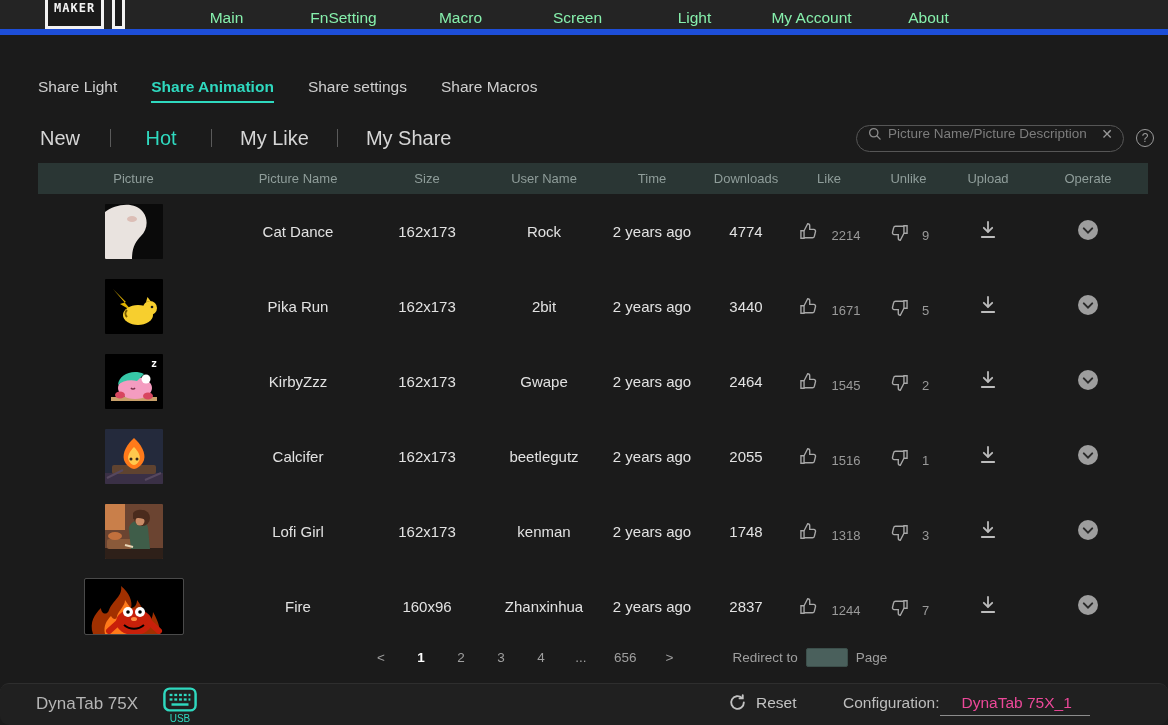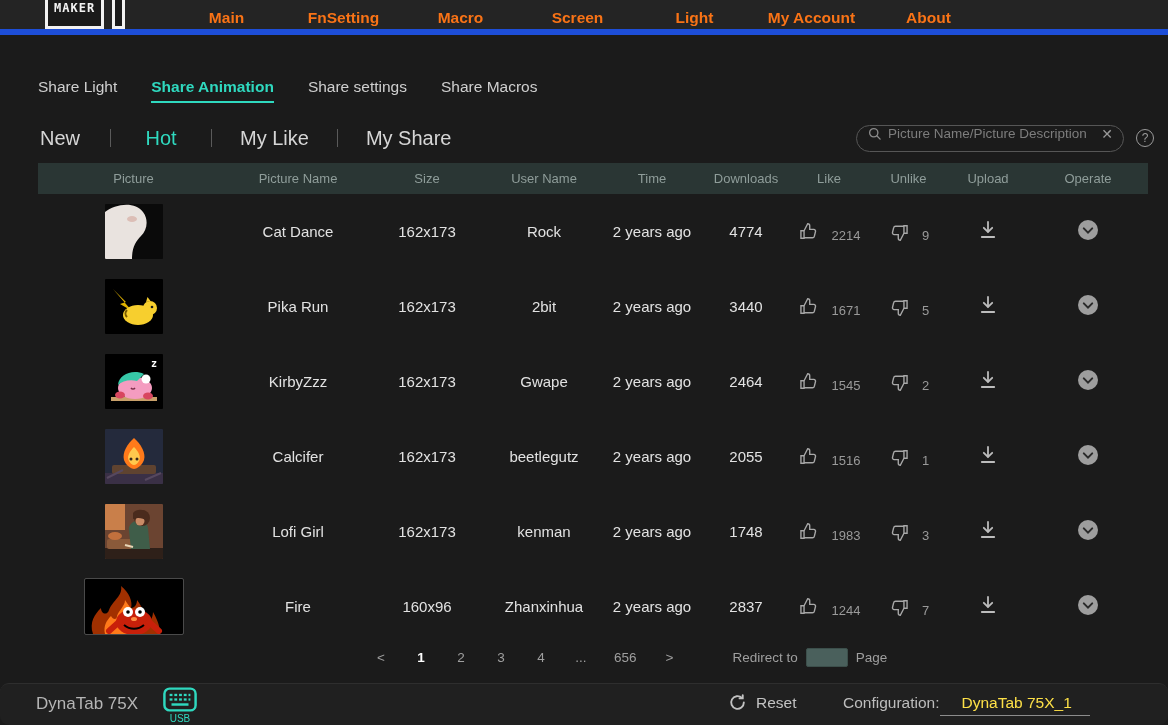--- a/index.html
+++ b/index.html
@@ -13,21 +13,21 @@
   
   .topbar { position:absolute; top:0; left:0; right:0; height:35px;
     background:#242424; border-bottom:6px solid #1d4ed8; overflow:hidden; }
   .logo { position:absolute; left:45px; top:-9px; display:flex; gap:8px; }
   .logo-box { border:3px solid #f2f2f2; padding:4px 6px 3px; background:#1a1a1a; }
   .logo-box span { color:#f2f2f2; font-weight:bold; font-size:12px; letter-spacing:1px;
     font-family:"DejaVu Sans Mono", monospace; }
   .logo-bar { width:13px; height:38px; border:3px solid #f2f2f2; background:#1a1a1a; }
   .topnav { position:absolute; left:168px; top:0; height:35px; display:flex; }
   .topnav .navitem { width:117px; height:35px; display:flex; align-items:center;
-    justify-content:center; color:#f97316; font-size:15.5px; cursor:pointer; position:relative;font-weight:bold; }
+    justify-content:center; color:#86efac; font-size:15.5px; cursor:pointer; position:relative; }
   .topnav .navitem.active { color:#ffffff; font-weight:500; }
   .topnav .navitem.active::after { content:""; position:absolute; left:8px; right:8px;
     bottom:1px; height:2px; background:#ffffff; }
 
   
   .subtabs { position:absolute; top:78px; left:38px; display:flex; gap:34px; }
   .subtab { font-size:15.5px; color:#cfcfcf; padding-bottom:5px; cursor:pointer; }
   .subtab.active { color:#2fd9bf; font-weight:bold; border-bottom:2px solid #2fd9bf; }
 
   
@@ -79,21 +79,21 @@
     background:#202020; border-top:1px solid #2e2e2e;border-radius:9px; }
   .devname { position:absolute; left:36px; top:10px; font-size:17px; color:#b5b5b5; }
   .usbblock { position:absolute; left:163px; top:3px; display:flex; flex-direction:column;
     align-items:center; cursor:pointer; }
   .usbblock .usblabel { color:#2fd9bf; font-size:10px; margin-top:1px; }
   .reset { position:absolute; left:728px; top:9px; display:flex; align-items:center; gap:9px;
     cursor:pointer; }
   .reset span { color:#c3c3c3; font-size:15.5px; }
   .config { position:absolute; left:843px; top:10px; display:flex; align-items:baseline; }
   .config .clabel { color:#bdbdbd; font-size:15.5px; }
-  .config .cvalue { color:#fde047; font-size:15.5px; border-bottom:1px solid #8c8c8c;
+  .config .cvalue { color:#ec4899; font-size:15.5px; border-bottom:1px solid #8c8c8c;
     padding:0 18px 3px 22px; cursor:pointer; }
   svg { display:block; }
 </style>
 </head>
 <body>
 
 <div class="stage">
 
   <div class="topbar">
     <div class="logo">
@@ -412,21 +412,21 @@
       <div class="cell">kenman</div>
       <div class="cell">2 years ago</div>
       <div class="cell">1748</div>
       <div class="cell votecell">
         <span class="iconbtn">
             <svg width="22" height="22" viewBox="0 0 24 24" fill="none" stroke="#a8a8a8" stroke-width="1.5">
               <path d="M3.2 10.6h3.4v8.2H3.2z"></path>
               <path d="M6.6 18.3h9.2c1 0 1.8-.7 2-1.6l1.3-5.2c.3-1.2-.6-2.3-1.8-2.3h-4.5V5.2c0-1.2-1-2.2-2.2-2.2l-4 7.6"></path>
             </svg>
           </span>
-        <span class="count">1983</span>
+        <span class="count">1318</span>
       </div>
       <div class="cell votecell">
         <span class="iconbtn">
             <svg width="22" height="22" viewBox="0 0 24 24" fill="none" stroke="#a8a8a8" stroke-width="1.5">
               <g transform="rotate(180 12 12)">
                 <path d="M3.2 10.6h3.4v8.2H3.2z"></path>
                 <path d="M6.6 18.3h9.2c1 0 1.8-.7 2-1.6l1.3-5.2c.3-1.2-.6-2.3-1.8-2.3h-4.5V5.2c0-1.2-1-2.2-2.2-2.2l-4 7.6"></path>
               </g>
             </svg>
           </span>

